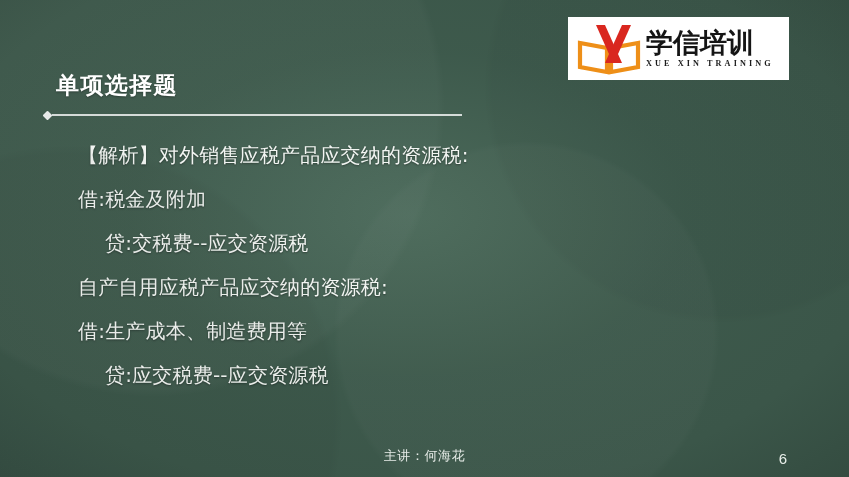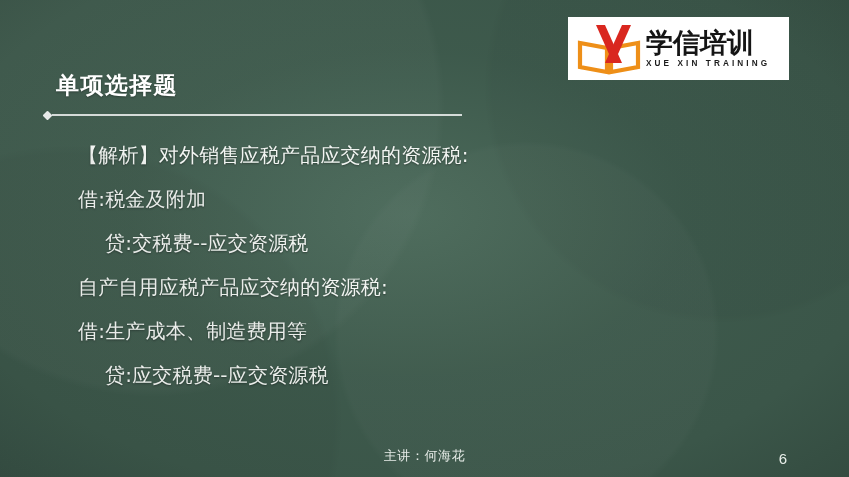--- a/index.html
+++ b/index.html
@@ -65,21 +65,21 @@
   #logo-cn {
     font-family: "DejaVu Sans", sans-serif;
     font-weight: 700;
     font-size: 27px;
     line-height: 1.04;
     color: #151515;
     letter-spacing: 0px;
     white-space: nowrap;
   }
   #logo-en {
-    font-family: Liberation Sans, sans-serif;
+    font-family: Liberation Serif, serif;
     font-weight: 700;
     font-size: 8.2px;
     line-height: 1.1;
     color: #1b1b1b;
     letter-spacing: 3.1px;
     white-space: nowrap;
     margin-top: 2px;
   }
 
   

